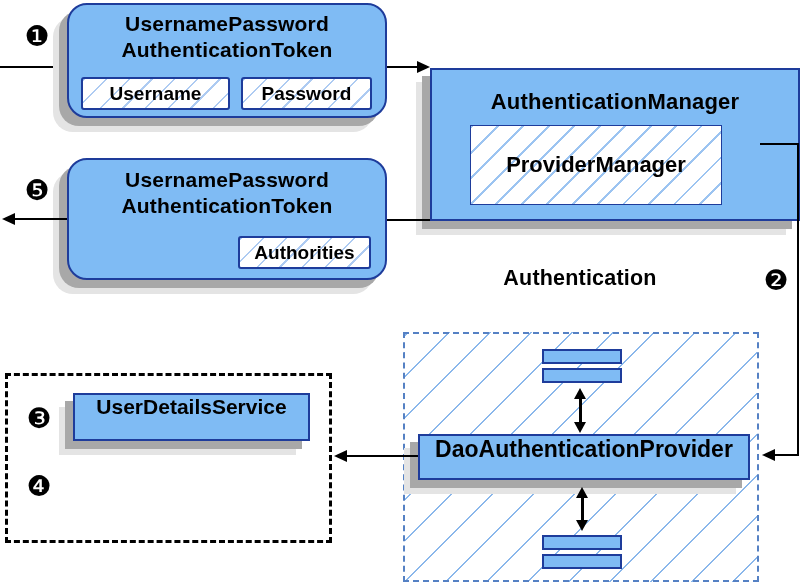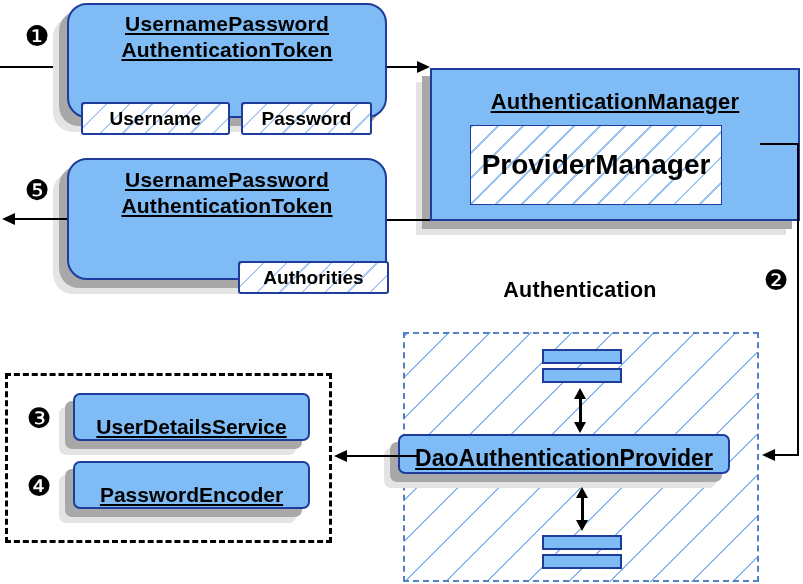--- a/index.html
+++ b/index.html
@@ -6,43 +6,42 @@
   .canvas{
     position:relative;width:803px;height:584px;background:#fff;
     font-family:"Liberation Sans","DejaVu Sans",sans-serif;color:#000;overflow:hidden;
   }
   
   .node{
     position:absolute;box-sizing:border-box;
     background:#7fbbf4;border:2px solid #1e3c9b;
   }
   .rounded{border-radius:20px;}
-  .shadow2{box-shadow:-8px 8px 0 0 #a8a8a8,-14px 14px 0 0 #e4e4e4;text-decoration:underline;}
+  .shadow2{box-shadow:-8px 8px 0 0 #a8a8a8,-14px 14px 0 0 #e4e4e4;}
   .hatch-faint{
     background-color:#fff;
     background-image:repeating-linear-gradient(135deg,rgba(130,175,235,.65) 0,rgba(130,175,235,.65) 1.6px,transparent 1.6px,transparent 16px);
-    margin-top:25px;
   }
   .hatch-strong{
     background-color:#fff;
     background-image:repeating-linear-gradient(135deg,#9cc4f1 0,#9cc4f1 2px,transparent 2px,transparent 18px);
   }
   .providers-area{
     position:absolute;box-sizing:border-box;
     border:2px dashed #5581c4;
     background-color:#fff;
     background-image:repeating-linear-gradient(135deg,#8ab7eb 0,#8ab7eb 2px,transparent 2px,transparent 29px);
   }
   .collab-area{
     position:absolute;box-sizing:border-box;
     border:3px dashed #000;background:#fff;
   }
   
-  .title{font-weight:bold;font-size:21px;line-height:26px;text-align:center;letter-spacing:.2px;margin-top:12px;}
-  .center-label{display:flex;align-items:flex-end;justify-content:center;font-weight:bold;border-radius:7px;}
+  .title{font-weight:bold;font-size:21px;line-height:26px;text-align:center;letter-spacing:.2px;}
+  .center-label{display:flex;align-items:flex-start;justify-content:center;font-weight:bold;}
   .sub-box{
     position:absolute;box-sizing:border-box;border:2px solid #1e3c9b;border-radius:3px;
     display:flex;align-items:center;justify-content:center;
     font-weight:bold;font-size:19px;
   }
   .badge{
     position:absolute;font-family:"DejaVu Sans",sans-serif;
     font-size:28px;line-height:28px;width:28px;text-align:center;
   }
   
@@ -74,33 +73,33 @@
     <div class="sub-box hatch-faint" style="left:172px;top:72px;width:131px;height:33px">
       <span>Password</span>
     </div>
   </div>
 
   <div class="shaft-h" style="left:387px;top:66px;width:32px"></div>
   <div class="tri tri-right" style="left:417px;top:61px"></div>
 
   <div class="node shadow2" style="left:430px;top:68px;width:370px;height:153px">
     <div class="title" style="margin-top:19px;font-size:22px">AuthenticationManager</div>
-    <div class="sub-box hatch-strong center-label" style="left:38px;top:55px;width:252px;height:80px;border-width:1.5px;border-radius:0;font-size:28px">
+    <div class="sub-box hatch-strong center-label" style="left:38px;top:55px;width:252px;height:80px;border-width:1.5px;border-radius:0;font-size:22px">
       <span>ProviderManager</span>
     </div>
   </div>
 
   <div class="shaft-h" style="left:387px;top:219px;width:43px"></div>
 
   <div class="node rounded shadow2" style="left:67px;top:158px;width:320px;height:122px">
     <div class="title" style="margin-top:7px">
       <div>UsernamePassword</div>
       <div>AuthenticationToken</div>
     </div>
-    <div class="sub-box hatch-faint" style="left:169px;top:76px;width:151px;height:33px">
+    <div class="sub-box hatch-faint" style="left:169px;top:76px;width:133px;height:33px">
       <span>Authorities</span>
     </div>
   </div>
 
   <div class="shaft-h" style="left:13px;top:218px;width:54px"></div>
   <div class="tri tri-left" style="left:2px;top:213px"></div>
   <span class="badge" style="left:23px;top:177px">❺</span>
 
   <div class="shaft-h" style="left:760px;top:143px;width:39px"></div>
   <div class="shaft-v" style="left:797px;top:143px;height:313px"></div>
@@ -114,39 +113,36 @@
 
   <div class="providers-area" style="left:403px;top:332px;width:356px;height:250px"></div>
 
   <div class="node" style="left:542px;top:349px;width:80px;height:15px;border-width:2px"></div>
   <div class="node" style="left:542px;top:368px;width:80px;height:15px;border-width:2px"></div>
 
   <div class="tri tri-up" style="left:574px;top:388px"></div>
   <div class="shaft-v3" style="left:579px;top:397px;height:27px"></div>
   <div class="tri tri-down" style="left:574px;top:422px"></div>
 
-  <div class="node shadow2 center-label" style="left:398px;top:434px;width:332px;height:40px;font-size:23px">
+  <div class="node shadow2 center-label" style="left:418px;top:434px;width:332px;height:46px;font-size:23px">
     <span>DaoAuthenticationProvider</span>
   </div>
 
   <div class="tri tri-up" style="left:576px;top:487px"></div>
   <div class="shaft-v3" style="left:581px;top:496px;height:26px"></div>
   <div class="tri tri-down" style="left:576px;top:520px"></div>
 
   <div class="node" style="left:542px;top:535px;width:80px;height:15px;border-width:2px"></div>
   <div class="node" style="left:542px;top:554px;width:80px;height:15px;border-width:2px"></div>
 
   <div class="shaft-h" style="left:346px;top:455px;width:72px"></div>
   <div class="tri tri-left" style="left:334px;top:450px"></div>
 
   <div class="collab-area" style="left:5px;top:373px;width:327px;height:170px"></div>
 
   <div class="node shadow2 center-label" style="left:73px;top:393px;width:237px;height:48px;font-size:21px">
     <span>UserDetailsService</span>
   </div>
   <span class="badge" style="left:25px;top:405px">❸</span>
 
-  <div class="node shadow2 center-label" style="left:73px;top:461px;width:237px;height:48px;font-size:21px">
-    <span>PasswordEncoder</span>
-  </div>
   <span class="badge" style="left:25px;top:473px">❹</span>
 
 </div>
 
 </body></html>

